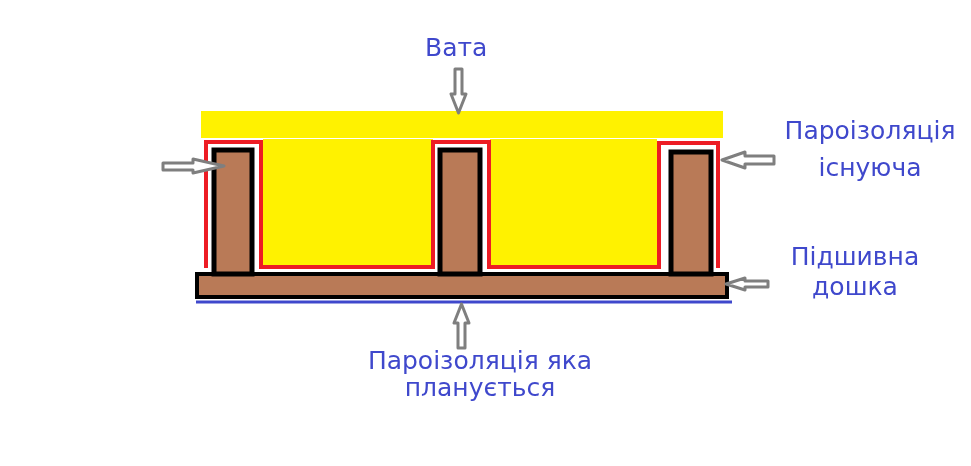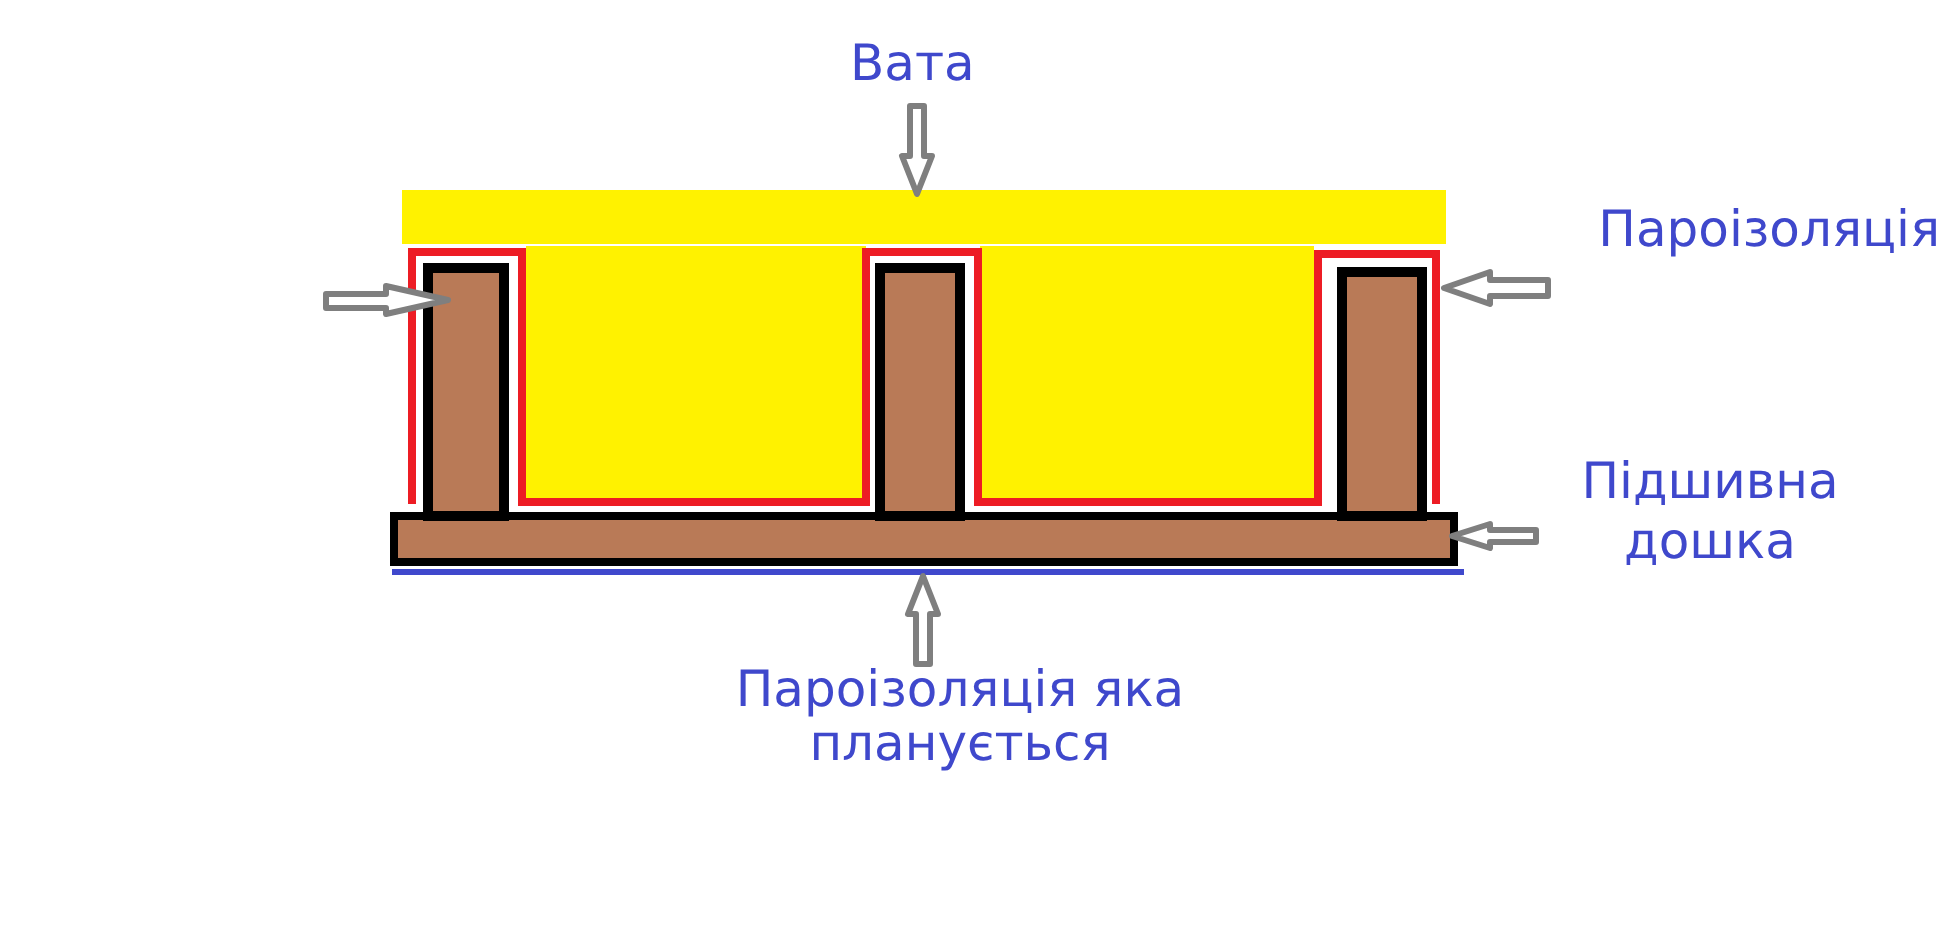--- a/index.html
+++ b/index.html
@@ -1,17 +1,17 @@
 <!DOCTYPE html>
 <html><head>
 <meta charset="utf-8">
 <style>
   html, body { margin: 0; padding: 0; background: #ffffff; }
   body { width: 971px; height: 466px; position: relative; overflow: hidden; font-family: "DejaVu Sans", "Liberation Sans", sans-serif; }
-  .canvas { position: absolute; left: 0; top: 0; width: 971px; height: 358px; }
+  .canvas { position: absolute; left: 0; top: 16px; width: 971px; height: 358px; }
   .label { position: absolute; color: #3f48cc; font-size: 25px; line-height: 29px; white-space: nowrap; font-family: "DejaVu Sans", sans-serif; }
   .center { text-align: center; }
   svg { position: absolute; left: 0; top: 0; }
 </style>
 </head>
 <body>
 
 <div class="canvas">
   <svg width="971" height="466" viewBox="0 0 971 466">
 
@@ -41,22 +41,23 @@
     </g>
     <g fill="#ffffff" stroke="#7f7f7f" stroke-width="3" stroke-linejoin="round">
       <path d="M768,265 L745,265 L745,262 L726,268 L745,274 L745,271 L768,271 Z"></path>
     </g>
     <g fill="#ffffff" stroke="#7f7f7f" stroke-width="3" stroke-linejoin="round">
       <path d="M458,332 L465,332 L465,307 L469,307 L461.5,288 L454,307 L458,307 Z"></path>
     </g>
   </svg>
 
   <div class="label" style="left:425px; top:17px;">Вата</div>
-  <div class="label center" style="left:770px; top:100px; width:200px;text-align:right;">
+  <div class="label center" style="left:770px; top:100px; width:200px;">
     <div>Пароізоляція</div>
+    <div style="margin-top:8px;">існуюча</div>
   </div>
   <div class="label center" style="left:775px; top:226px; width:160px;">
     <div>Підшивна</div>
     <div style="margin-top:1px;">дошка</div>
   </div>
   <div class="label center" style="left:330px; top:330px; width:300px;">
     <div>Пароізоляція яка</div>
     <div style="margin-top:-2px;">планується</div>
   </div>
 </div>

